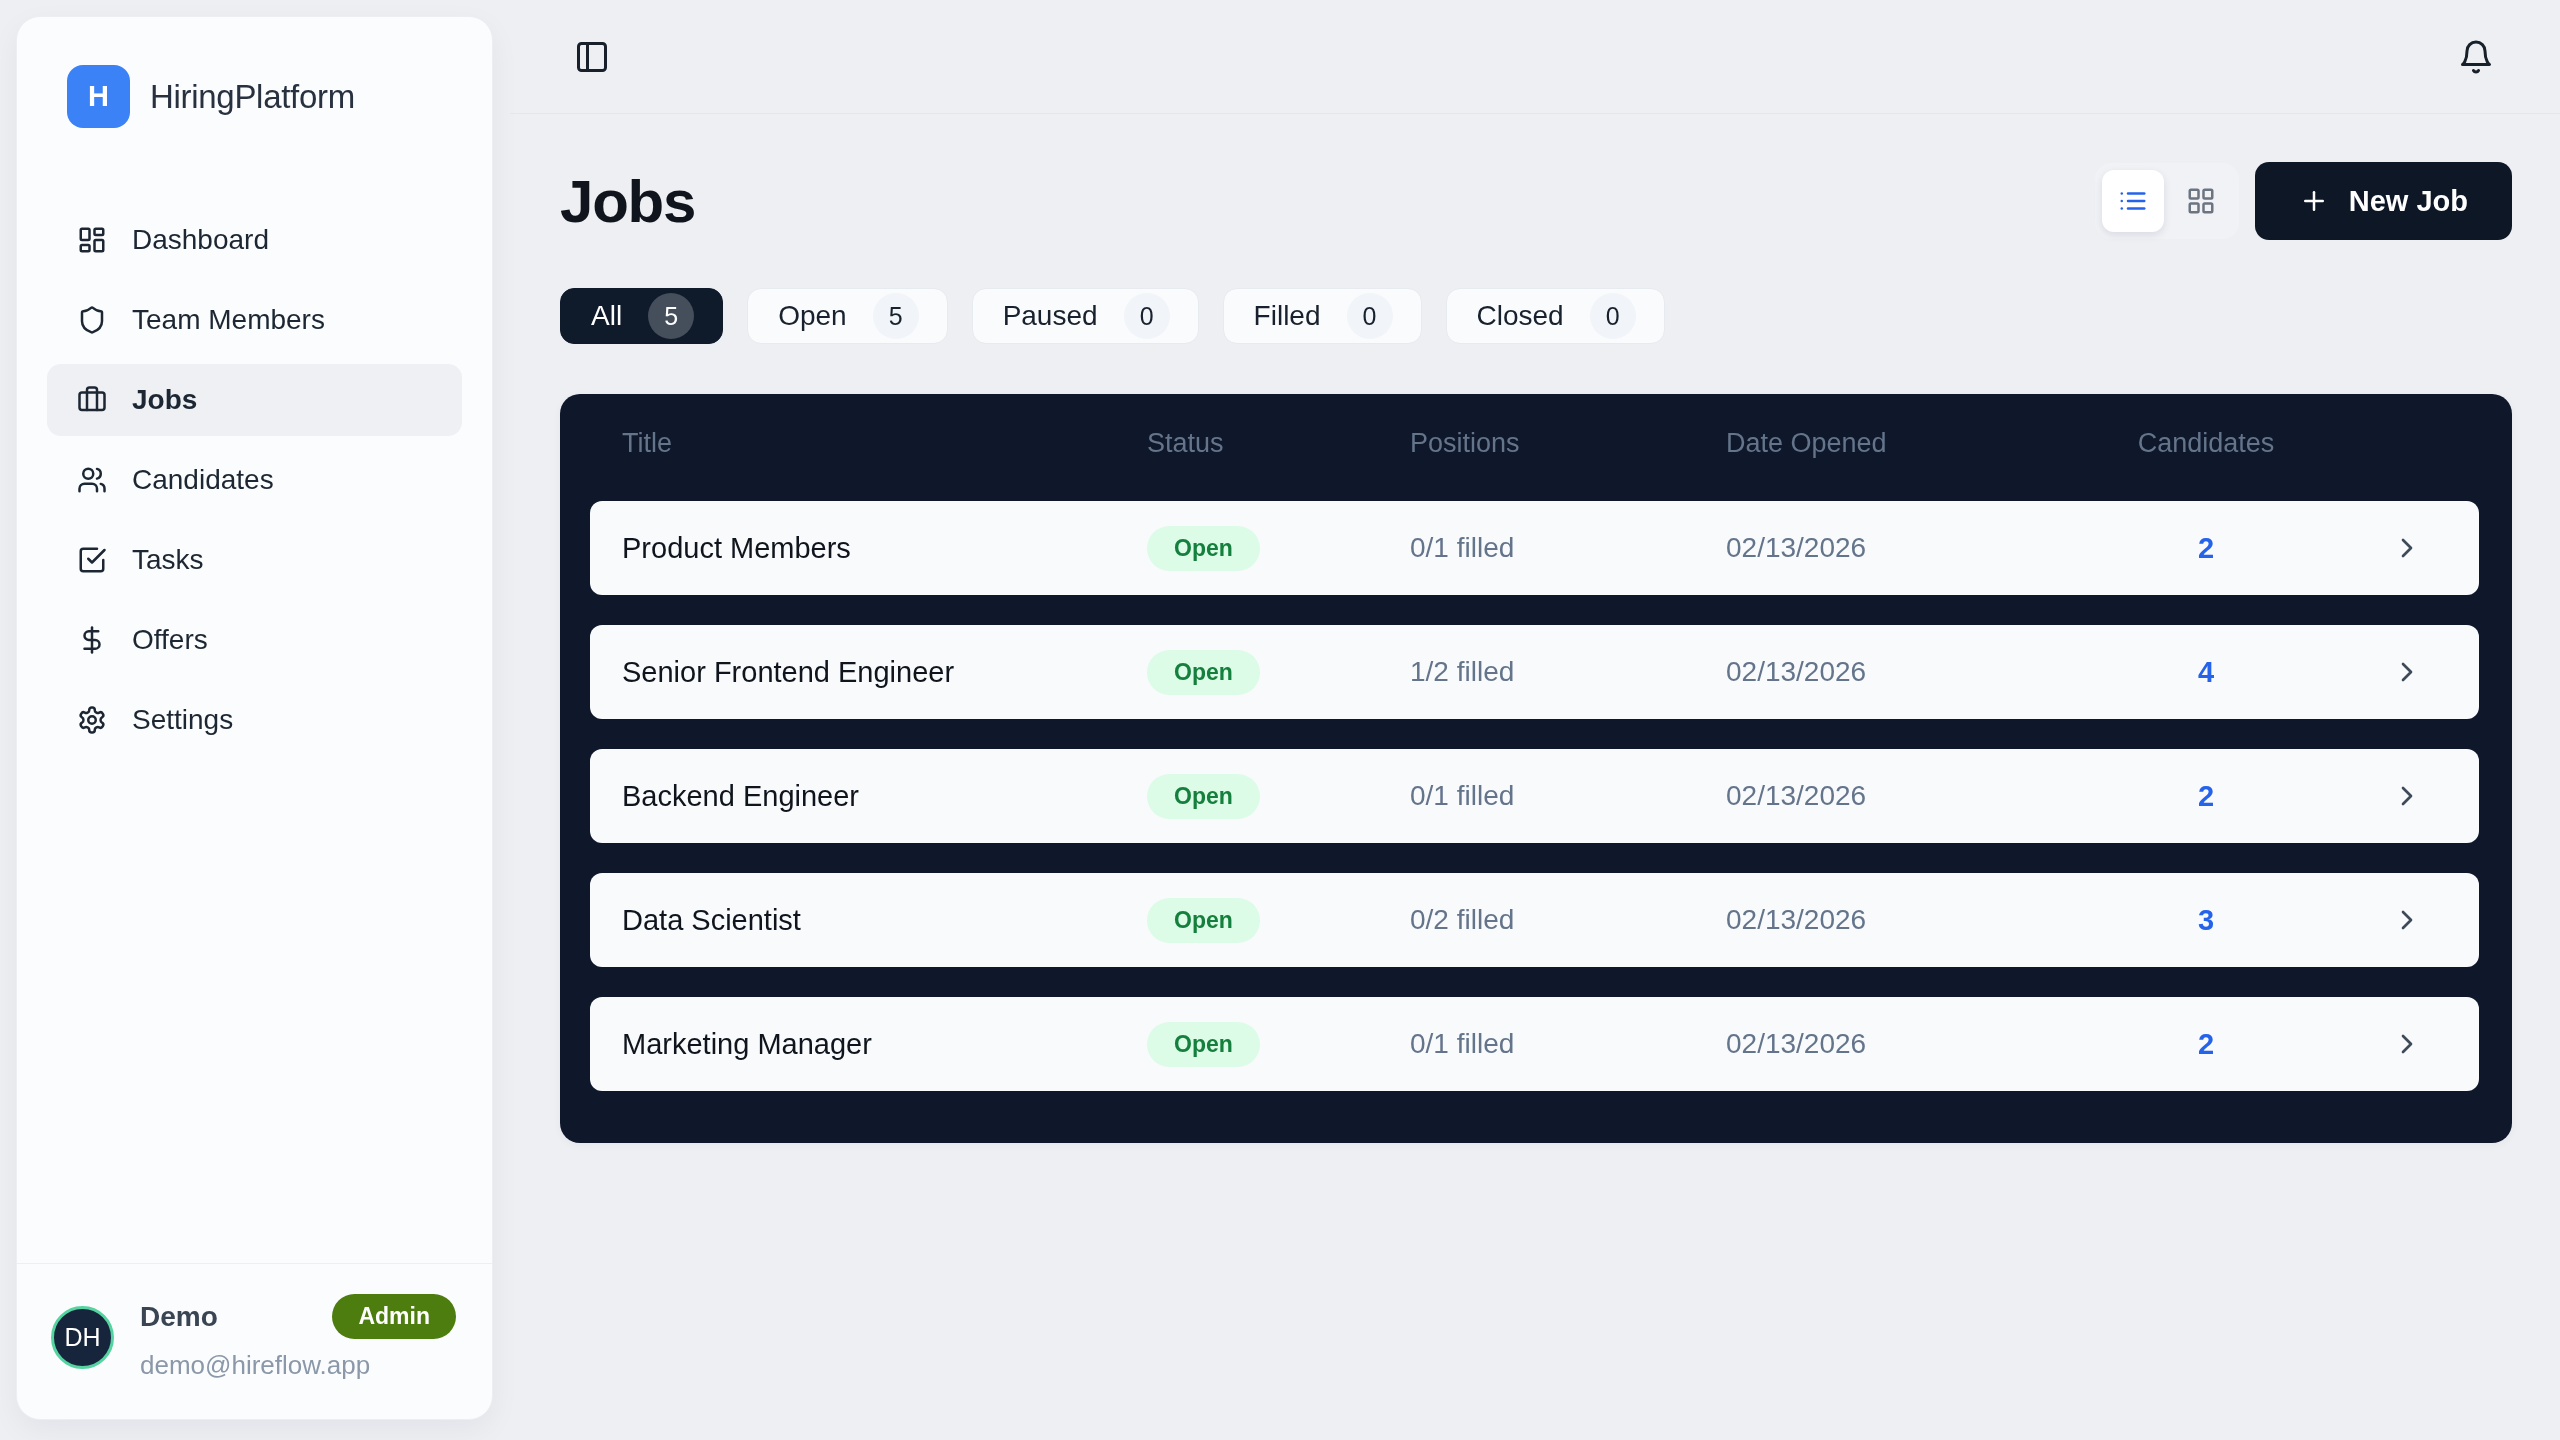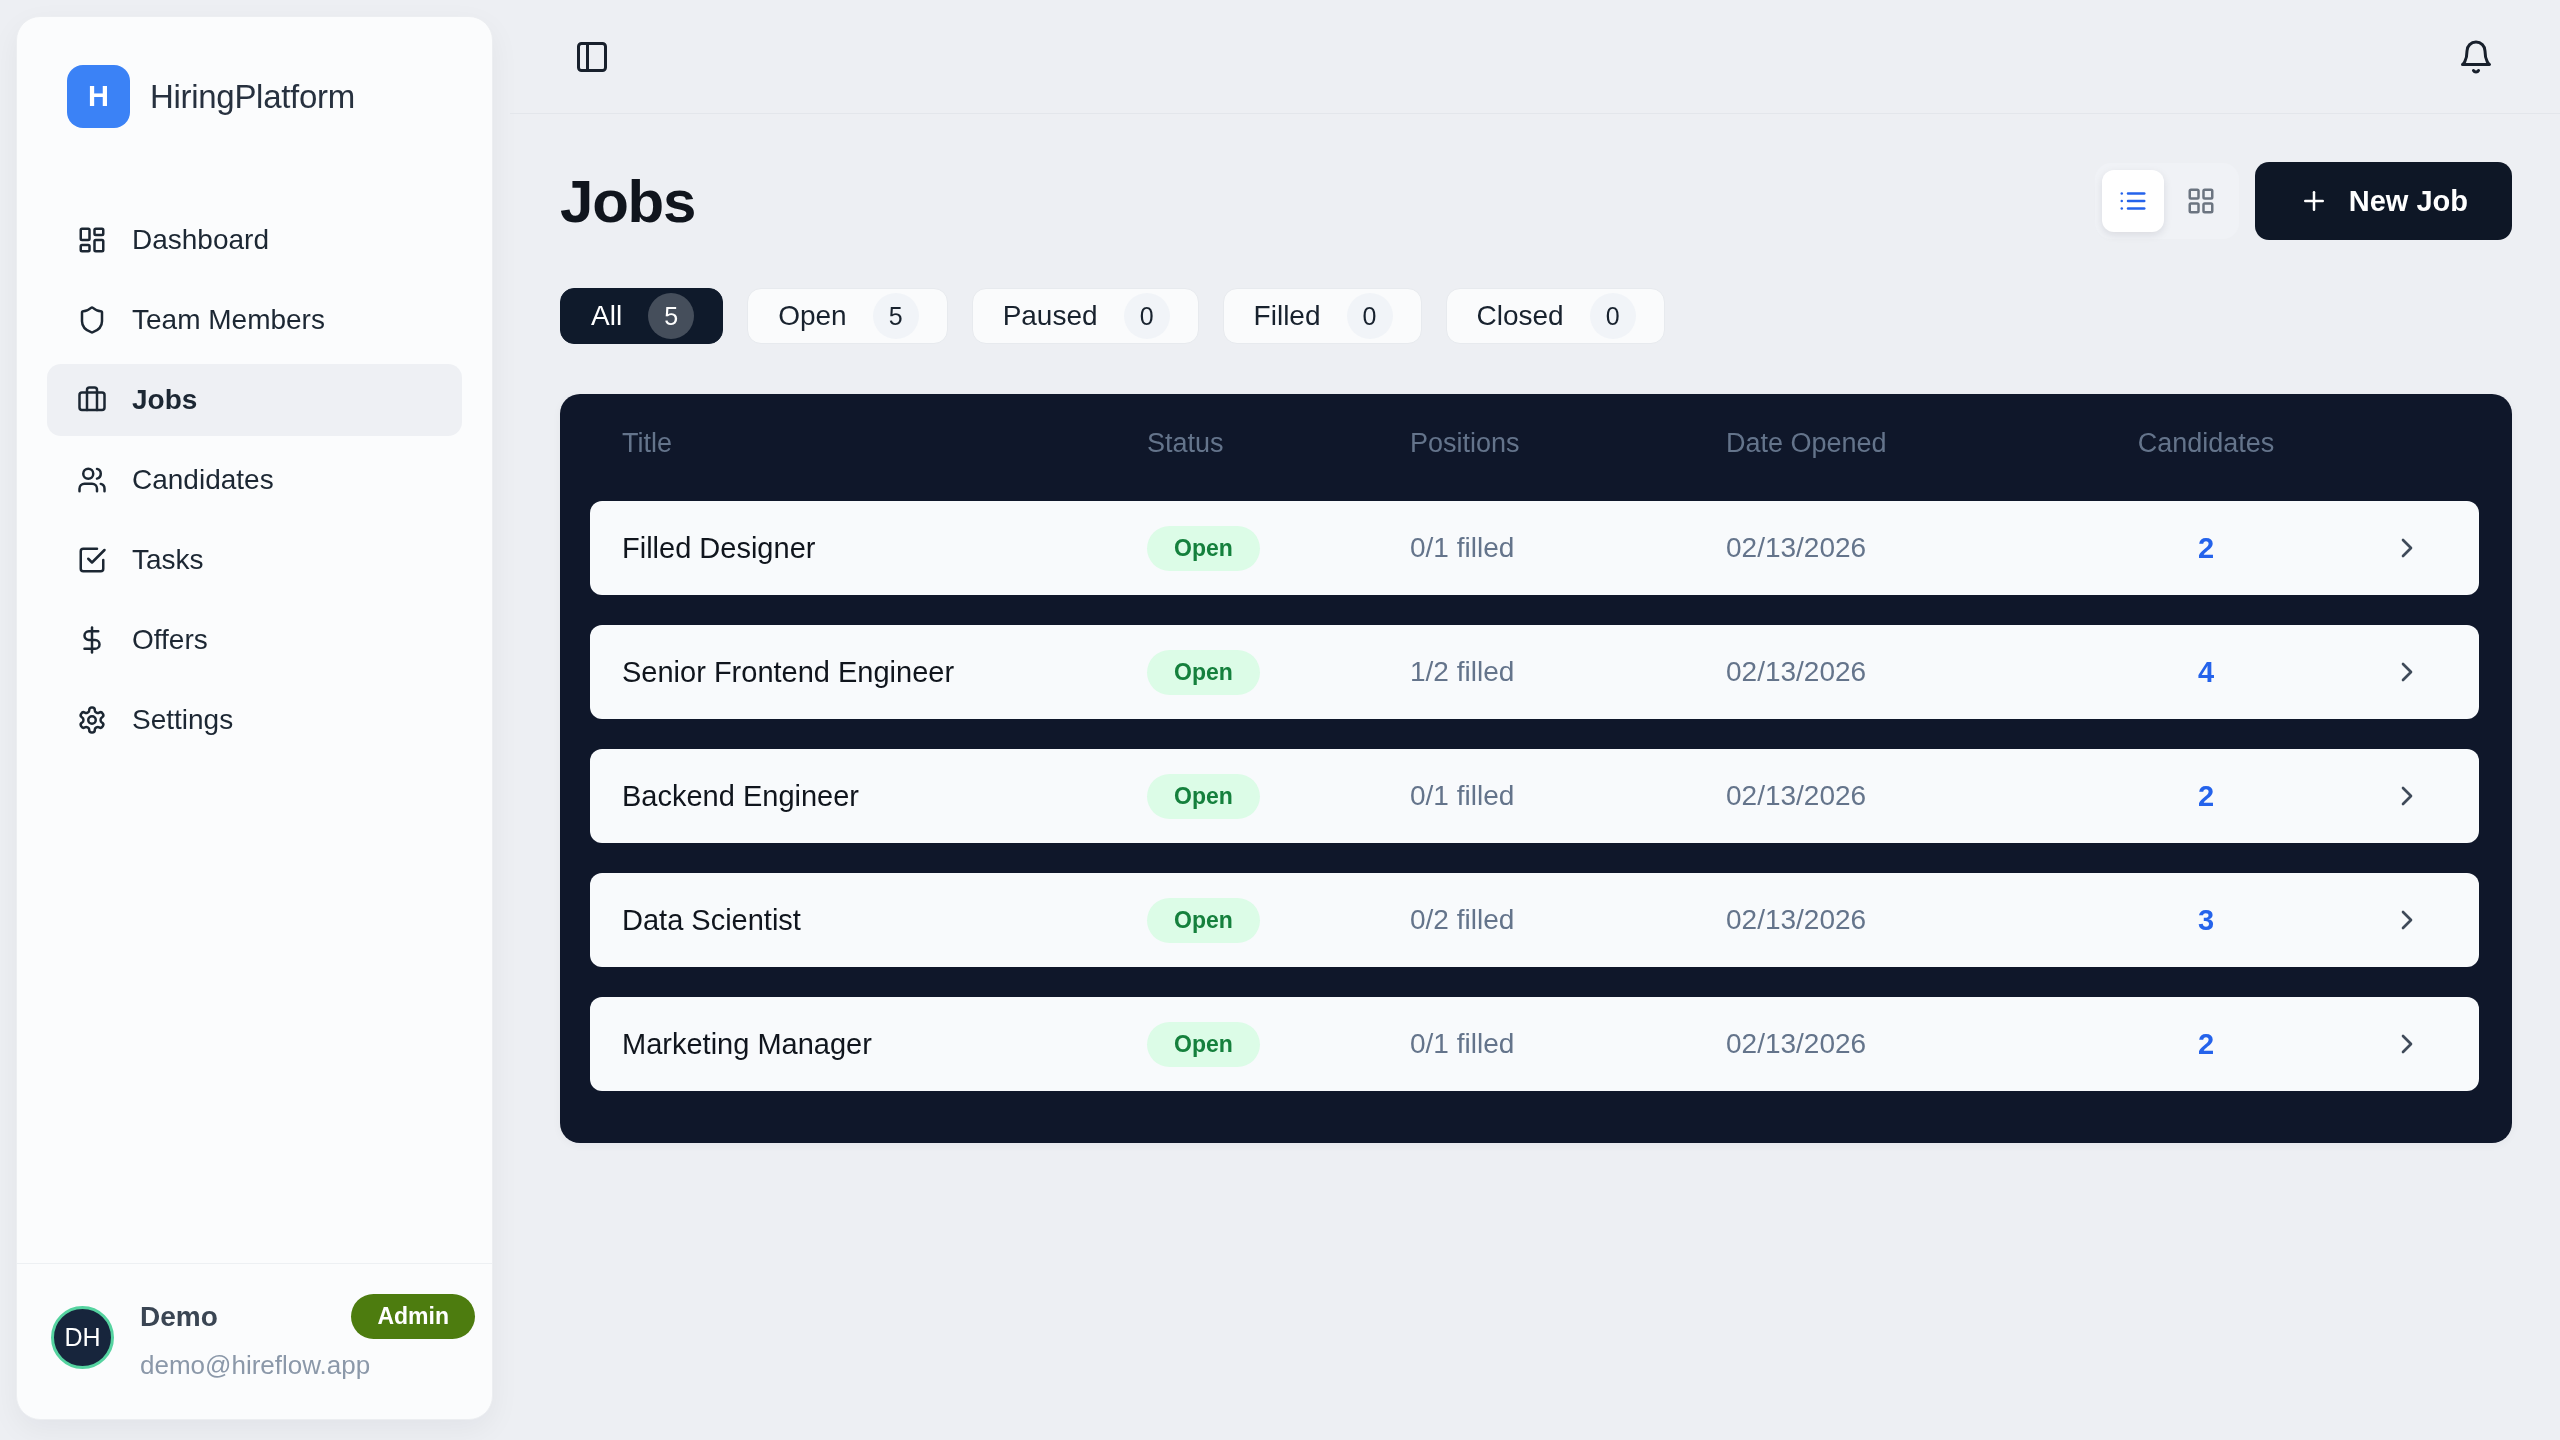--- a/index.html
+++ b/index.html
@@ -49,21 +49,21 @@
     font-size: 28px; color: #1c2733;
     cursor: pointer;
   }
   .nav-item.active { background: #eef0f4; font-weight: 600; }
   .nav-icon { width: 30px; height: 30px; color: #1c2733; flex: 0 0 auto; }
   .nav-icon svg { width: 30px; height: 30px; }
 
   .user-section {
     margin-top: auto;
     border-top: 1px solid #edf0f3;
-    padding: 30px 17px 38px 34px;
+    padding: 30px 36px 38px 34px;
     display: flex; align-items: center; gap: 26px;
   }
   .avatar {
     width: 63px; height: 63px; border-radius: 50%;
     background: #17253c;
     border: 3px solid #55d3a0;
     color: #fff; font-size: 25px; font-weight: 500;
     display: flex; align-items: center; justify-content: center;
     flex: 0 0 auto;
   }
@@ -359,21 +359,21 @@
       <div class="table-header grid-cols">
         <div>Title</div>
         <div>Status</div>
         <div>Positions</div>
         <div>Date Opened</div>
         <div class="col-candidates">Candidates</div>
         <div></div>
       </div>
 
       <div class="job-row grid-cols">
-        <div class="cell-title">Filled Designer</div>
+        <div class="cell-title">Product Members</div>
         <div><span class="status-badge">Open</span></div>
         <div class="cell-muted">0/1 filled</div>
         <div class="cell-muted">02/13/2026</div>
         <div class="cell-candidates">2</div>
         <div class="cell-chevron">
           <svg viewBox="0 0 24 24" fill="none" stroke="currentColor" stroke-width="2" stroke-linecap="round" stroke-linejoin="round">
               <path d="m9 18 6-6-6-6"></path>
             </svg>
         </div>
       </div>

